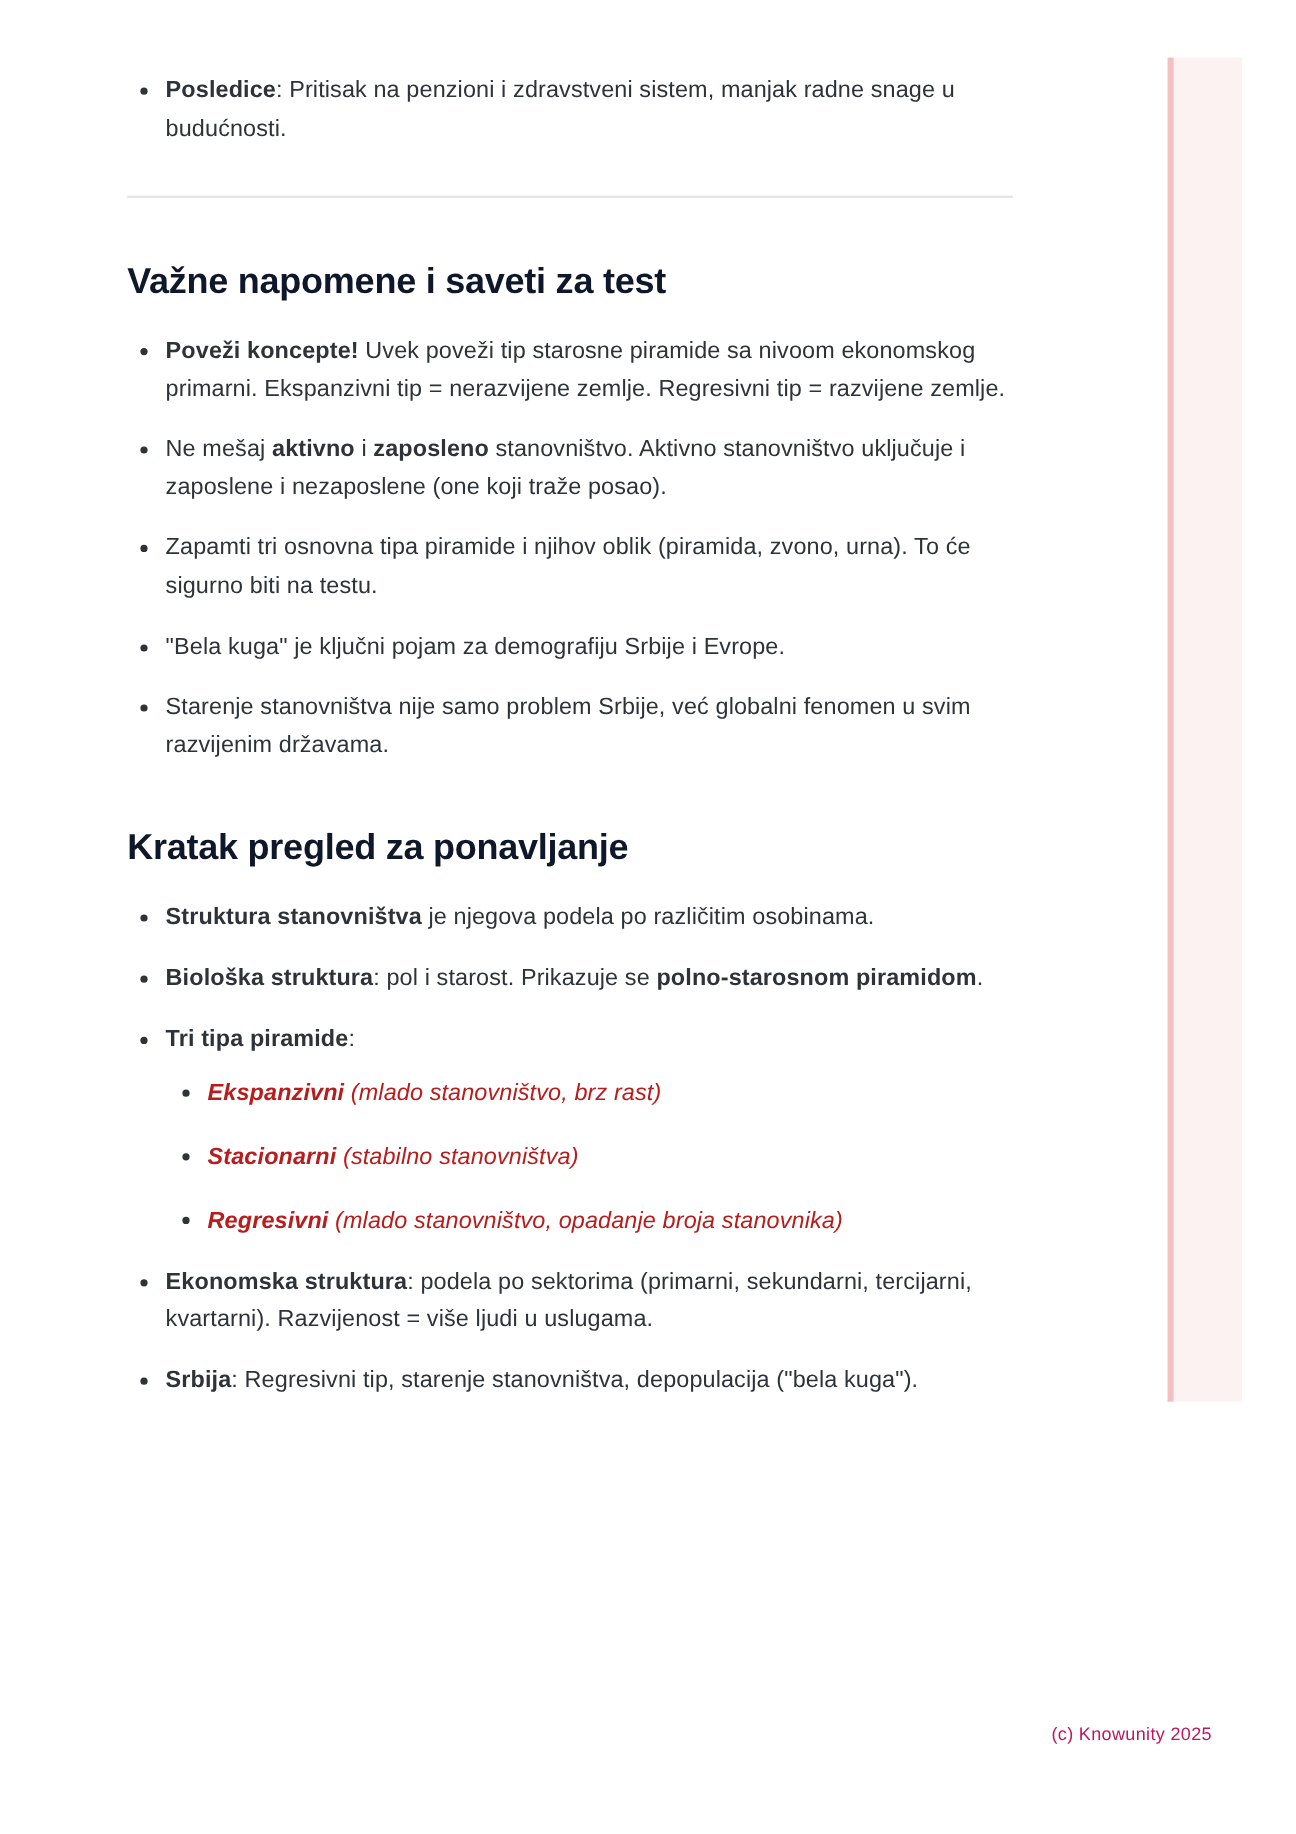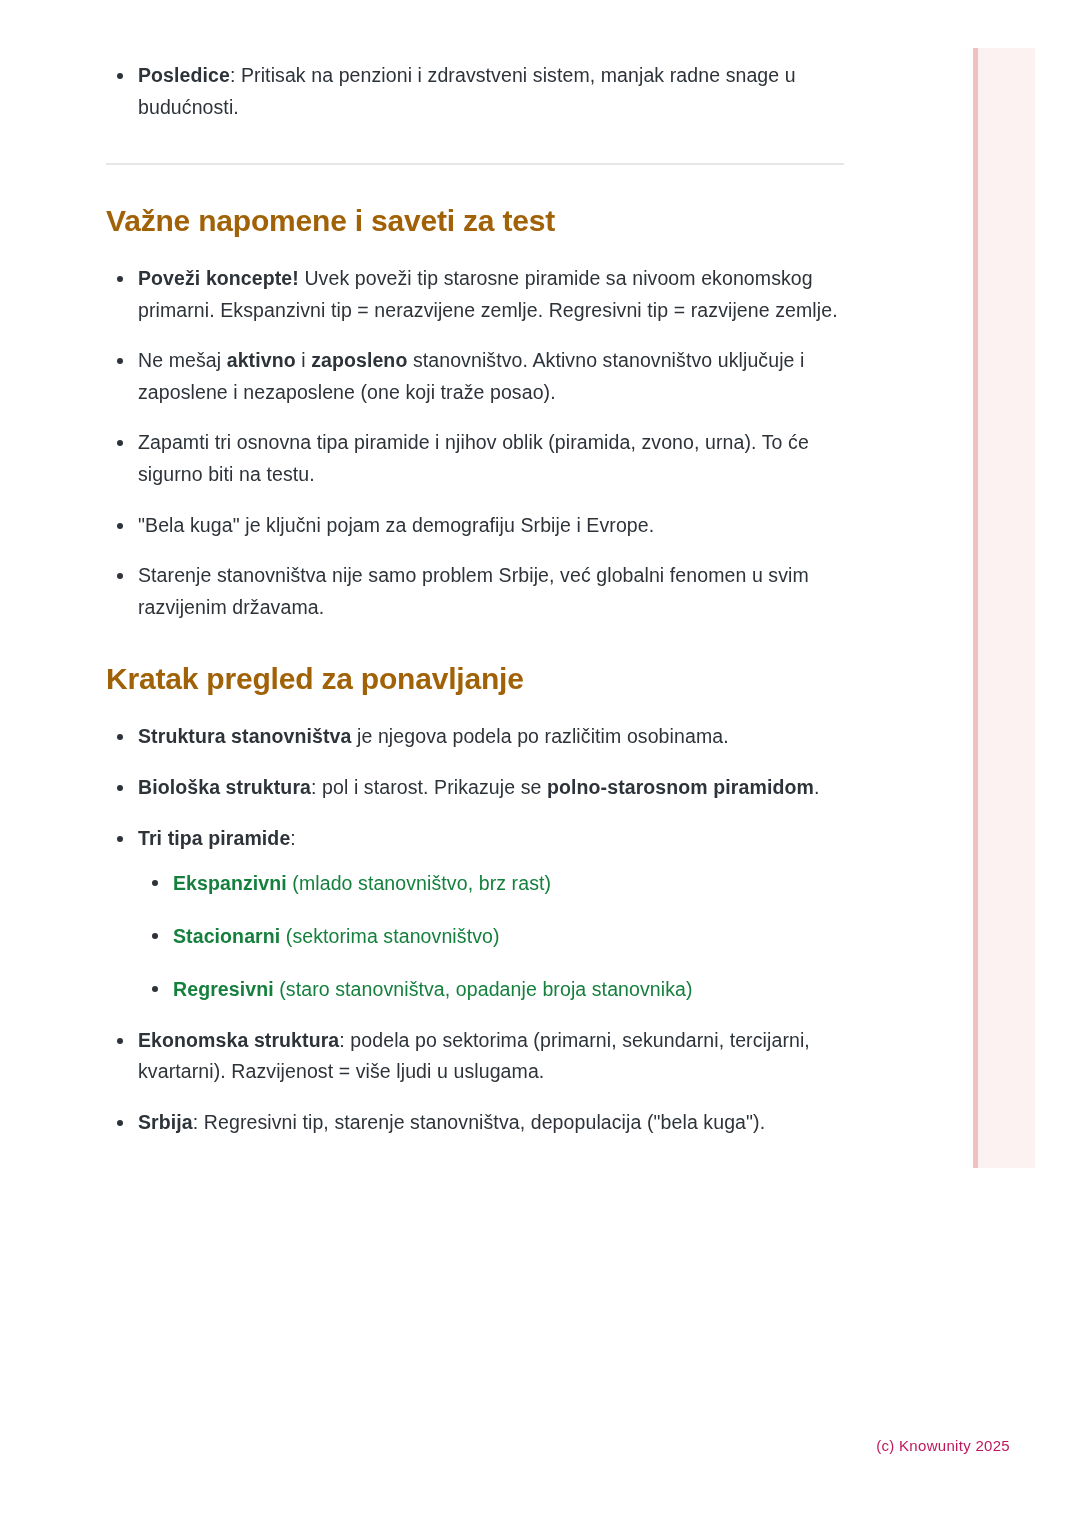--- a/index.html
+++ b/index.html
@@ -73,21 +73,22 @@
     list-style: none;
     margin: 14px 0 0 0;
     padding: 0;
   }
   ul.sub > li {
     position: relative;
     padding-left: 35px;
     margin: 0 0 22px 0;
     font-size: 19.5px;
     line-height: 1.6;
-    color: #15803d;
+    color: #b91c1c;
+    font-style: italic;
   }
   ul.sub > li:last-child { margin-bottom: 0; }
   ul.sub > li::before {
     content: "";
     position: absolute;
     left: 14px;
     top: 12px;
     width: 6px;
     height: 6px;
     border-radius: 50%;
@@ -97,25 +98,25 @@
   b, strong { font-weight: 700; }
 
   hr.rule {
     border: none;
     border-top: 2px solid #e6e6e6;
     margin: 40px 0 0 0;
     width: 738px;
   }
 
   h2.heading {
-    color: #a16207;
+    color: #0f172a;
     font-size: 30px;
     font-weight: 700;
     letter-spacing: -0.2px;
-    margin: 38px 0 24px 0;
+    margin: 52px 0 24px 0;
     line-height: 1.2;
   }
 
   #footer {
     position: absolute;
     left: 0;
     top: 1437px;
     width: 1010px;
     text-align: right;
     font-size: 15px;
@@ -148,22 +149,22 @@
             <li><span>Starenje stanovništva nije samo problem Srbije, već globalni fenomen u svim razvijenim državama.</span></li>
           </ul>
         </div>
         <div>
           <h2 class="heading">Kratak pregled za ponavljanje</h2>
           <ul class="bullets">
             <li><strong>Struktura stanovništva</strong><span> je njegova podela po različitim osobinama.</span></li>
             <li><strong>Biološka struktura</strong><span>: pol i starost. Prikazuje se </span><strong>polno-starosnom piramidom</strong><span>.</span></li>
             <li><strong>Tri tipa piramide</strong><span>:</span><ul class="sub">
                 <li><strong>Ekspanzivni</strong><span> (mlado stanovništvo, brz rast)</span></li>
-                <li><strong>Stacionarni</strong><span> (sektorima stanovništvo)</span></li>
-                <li><strong>Regresivni</strong><span> (staro stanovništva, opadanje broja stanovnika)</span></li>
+                <li><strong>Stacionarni</strong><span> (stabilno stanovništva)</span></li>
+                <li><strong>Regresivni</strong><span> (mlado stanovništvo, opadanje broja stanovnika)</span></li>
               </ul></li>
             <li><strong>Ekonomska struktura</strong><span>: podela po sektorima (primarni, sekundarni, tercijarni, kvartarni). Razvijenost = više ljudi u uslugama.</span></li>
             <li><strong>Srbija</strong><span>: Regresivni tip, starenje stanovništva, depopulacija ("bela kuga").</span></li>
           </ul>
         </div>
       </div>
 
   </div>
 </div>
 

